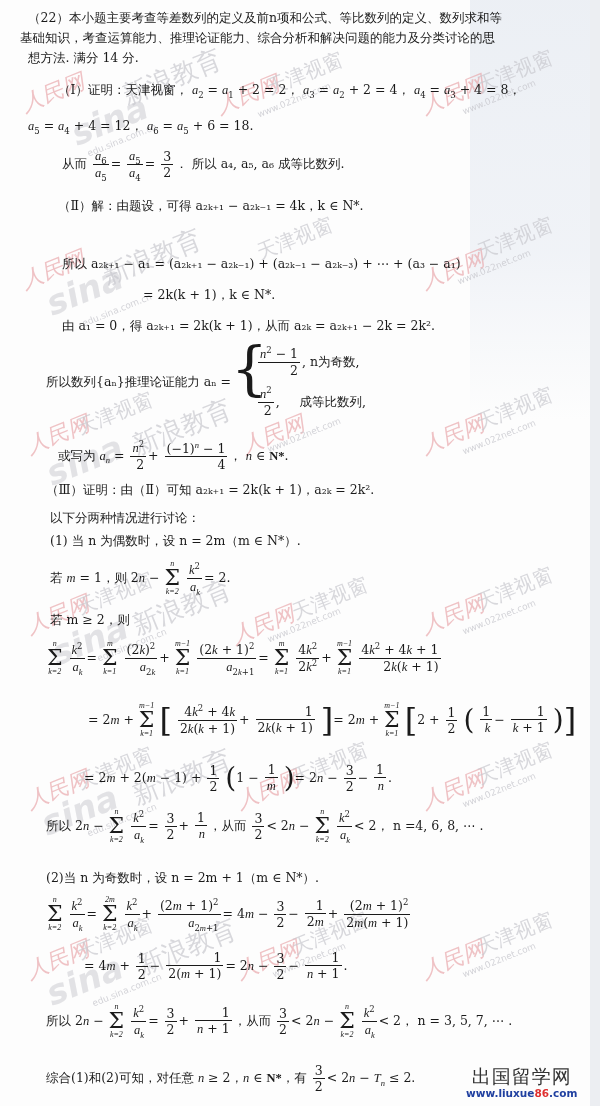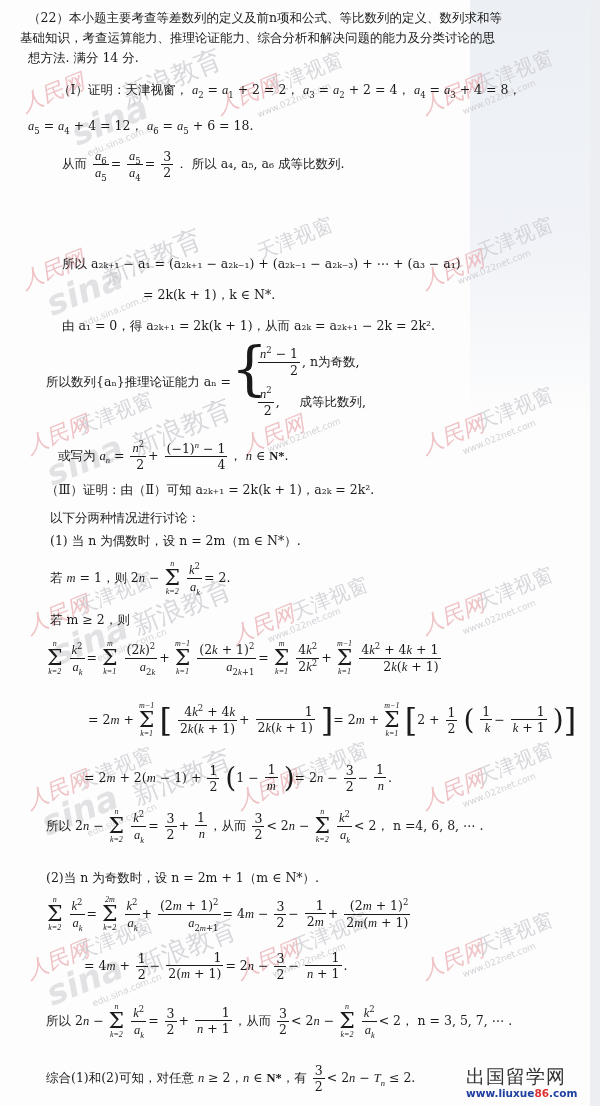--- a/index.html
+++ b/index.html
@@ -32,21 +32,21 @@
   .frac { display: inline-block; vertical-align: middle; text-align: right; margin: 0 2px; }
   .frac > span { display: block; padding: 0 2px; line-height: 15px; }
   .frac > .num { border-bottom: 1px solid #1a1a1a; }
   .sum { display: inline-block; vertical-align: middle; text-align: center; margin: 0 1px; line-height: 1; }
   .sum .top, .sum .bot { display: block; font-size: 8px; font-style: italic; font-family: "Liberation Serif", serif; }
   .sum .sig { display: block; font-size: 22px; line-height: 20px; }
   .paren { font-size: 28px; vertical-align: middle; font-weight: lighter; }
   .brack { font-size: 32px; vertical-align: middle; font-weight: lighter; }
   .brace { font-size: 58px; vertical-align: middle; line-height: 1; font-weight: lighter; }
 
-  .logo { position: absolute; left: 466px; top: 1065px; }
+  .logo { position: absolute; left: 466px; top: 1065px; text-align: center; }
   .logo .cn { font-family: "DejaVu Sans", sans-serif; font-size: 19px; color: #333; letter-spacing: 1px; display: block; line-height: 22px; }
   .logo .url { font-family: "DejaVu Sans", sans-serif; font-size: 10.5px; font-weight: bold; color: #2040a0; display: block; line-height: 13px; }
   .logo .url .hi { color: #e03030; }
 </style>
 </head>
 <body>
 
 <div class="scan-tint"></div>
 <div class="edge-tint"></div>
 
@@ -132,20 +132,24 @@
     <span><i>a</i><sub>6</sub> = <i>a</i><sub>5</sub> + 6 = 18</span>.
   </div>
   <div class="ln" style="left:62px;top:148px;">
     <span>从而</span>
     <span class="frac"><span class="num"><i>a</i><sub>6</sub></span><span><i>a</i><sub>5</sub></span></span>=
     <span class="frac"><span class="num"><i>a</i><sub>5</sub></span><span><i>a</i><sub>4</sub></span></span>=
     <span class="frac"><span class="num">3</span><span>2</span></span>．
     <span>所以 a₄, a₅, a₆ 成等比数列.</span>
   </div>
 
+  <div class="ln" style="left:58px;top:198px;">
+    <span>（Ⅱ）解：由题设，可得</span>
+    <span>a₂ₖ₊₁ − a₂ₖ₋₁ = 4k，k ∈ N*.</span>
+  </div>
   <div class="ln" style="left:62px;top:256px;">
     <span>所以</span>
     <span>a₂ₖ₊₁ − a₁ = (a₂ₖ₊₁ − a₂ₖ₋₁) + (a₂ₖ₋₁ − a₂ₖ₋₃) + ⋯ + (a₃ − a₁)</span>
   </div>
   <div class="ln" style="left:143px;top:287px;">= 2k(k + 1)，k ∈ N*.</div>
   <div class="ln" style="left:62px;top:318px;">由 a₁ = 0，得 a₂ₖ₊₁ = 2k(k + 1)，从而 a₂ₖ = a₂ₖ₊₁ − 2k = 2k².</div>
 
   <div class="ln" style="left:46px;top:342px;height:80px;">
     <span style="position:absolute;top:32px;left:0;">所以数列{aₙ}推理论证能力 aₙ =</span>
     <span style="position:absolute;left:185px;top:-2px;" class="brace">{</span>

